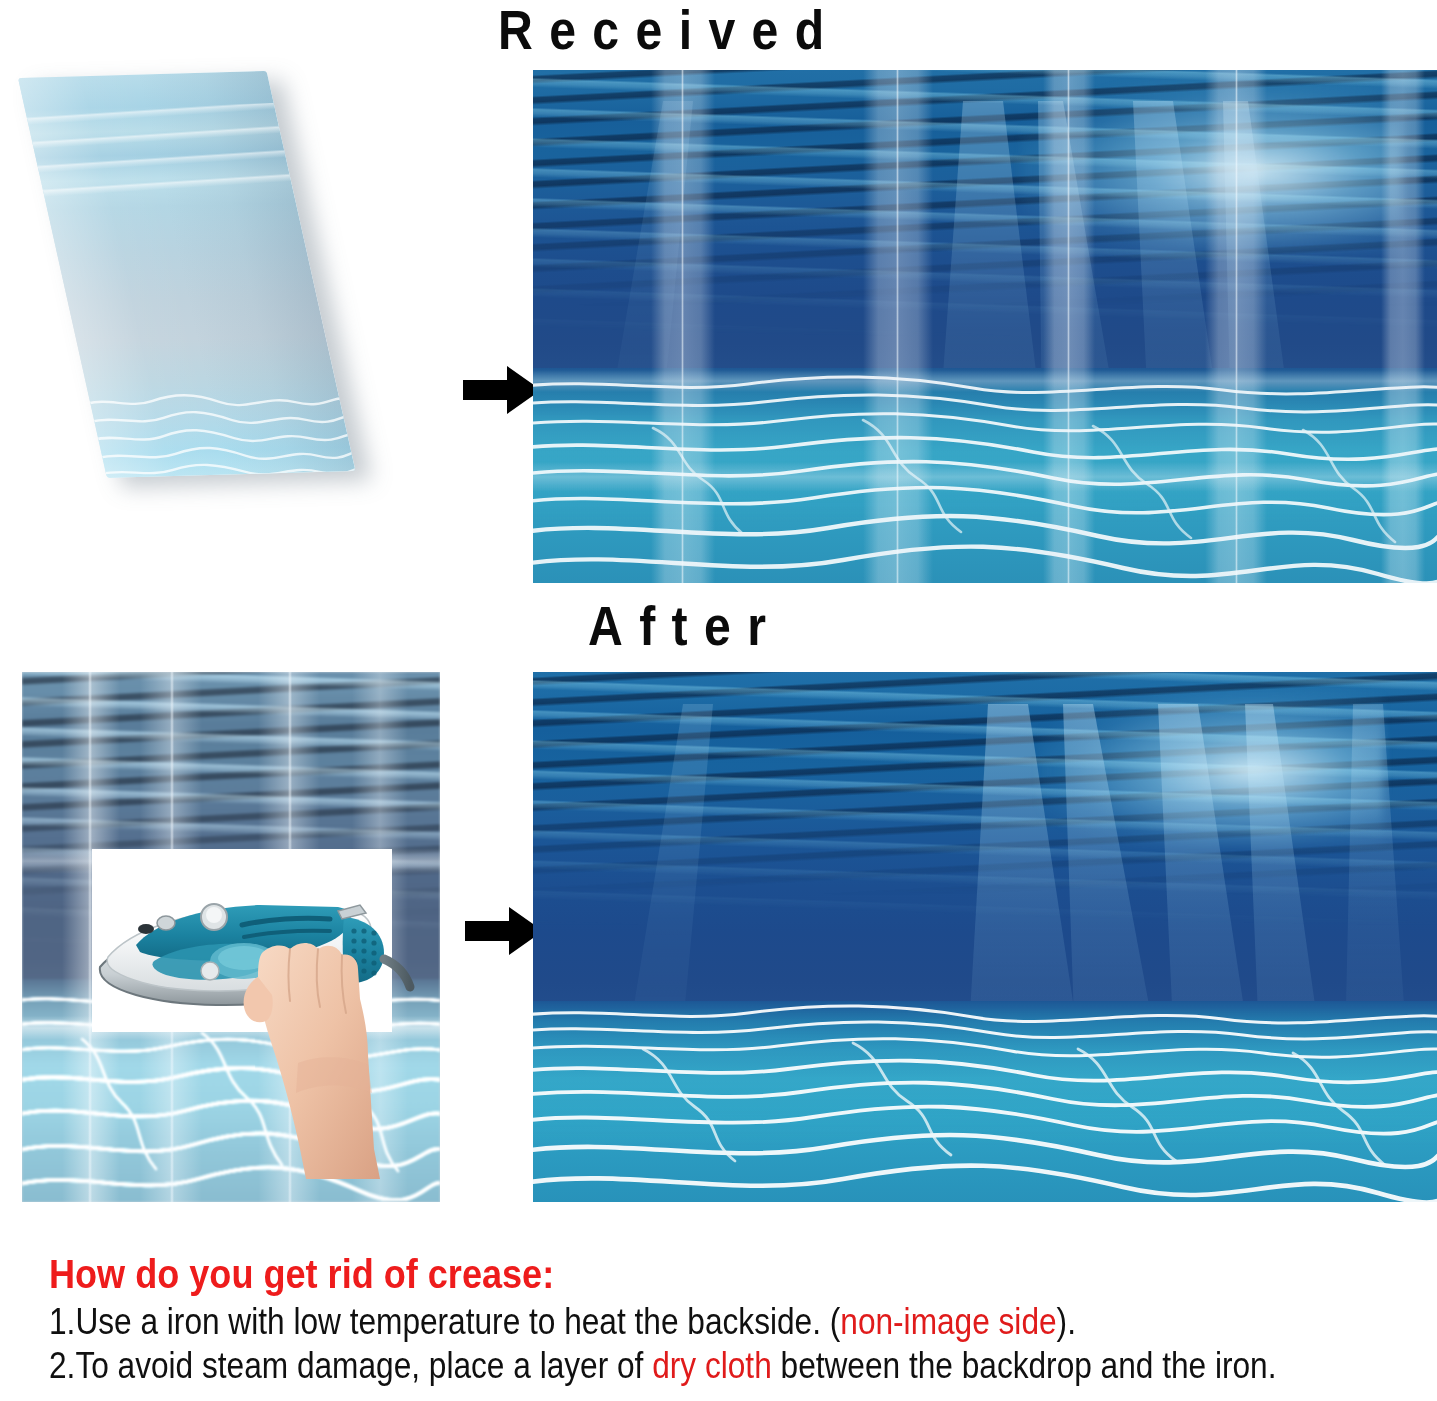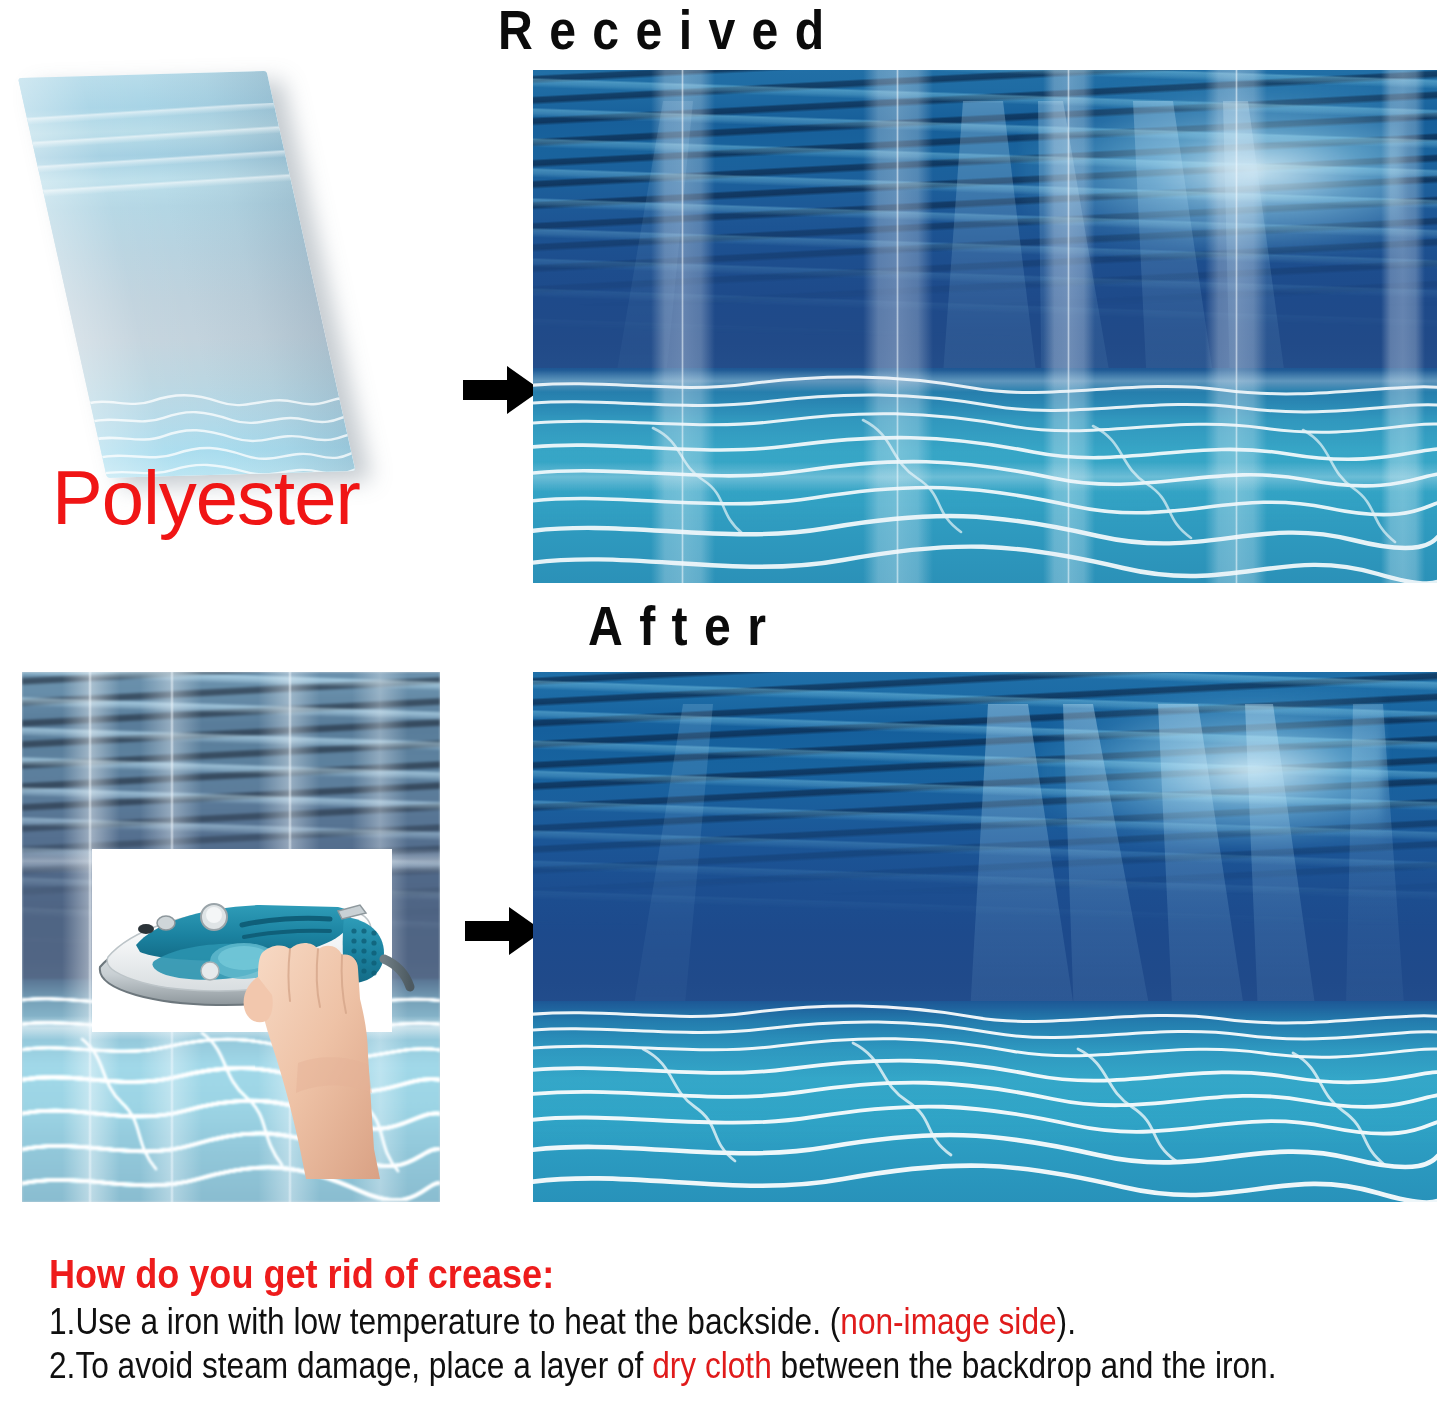--- a/index.html
+++ b/index.html
@@ -232,21 +232,20 @@
           <path d="M-5 14 C 20 8, 38 20, 62 13 S 106 6, 130 16 S 178 10, 205 18 S 245 12, 258 16"></path>
           <path d="M-5 32 C 24 26, 44 38, 70 30 S 112 24, 138 34 S 184 28, 212 36 S 250 30, 258 34"></path>
           <path d="M-5 50 C 18 44, 40 56, 66 48 S 108 42, 136 52 S 180 46, 210 54 S 250 48, 258 52"></path>
           <path d="M-5 68 C 26 62, 46 74, 74 66 S 118 60, 144 70 S 190 64, 216 72 S 250 66, 258 70"></path>
           <path d="M-5 84 C 22 79, 42 89, 68 82 S 112 77, 140 86 S 186 80, 214 88 S 250 83, 258 86"></path>
         </g>
       </svg>
     </div>
   </div>
 
-  <div id="polyester-label">Polyester</div>
 
   <div class="arrow" style="left:463px;top:364px;">
     <svg width="78" height="52" viewBox="0 0 78 52" aria-hidden="true">
       <polygon points="0,16 44,16 44,2 78,26 44,50 44,36 0,36" fill="#000000"></polygon>
     </svg>
   </div>
 
   <div class="photo soft" id="photo-received" style="left:533px;top:70px;width:904px;height:513px;">
     <div class="scene">
       <div class="water"></div>

